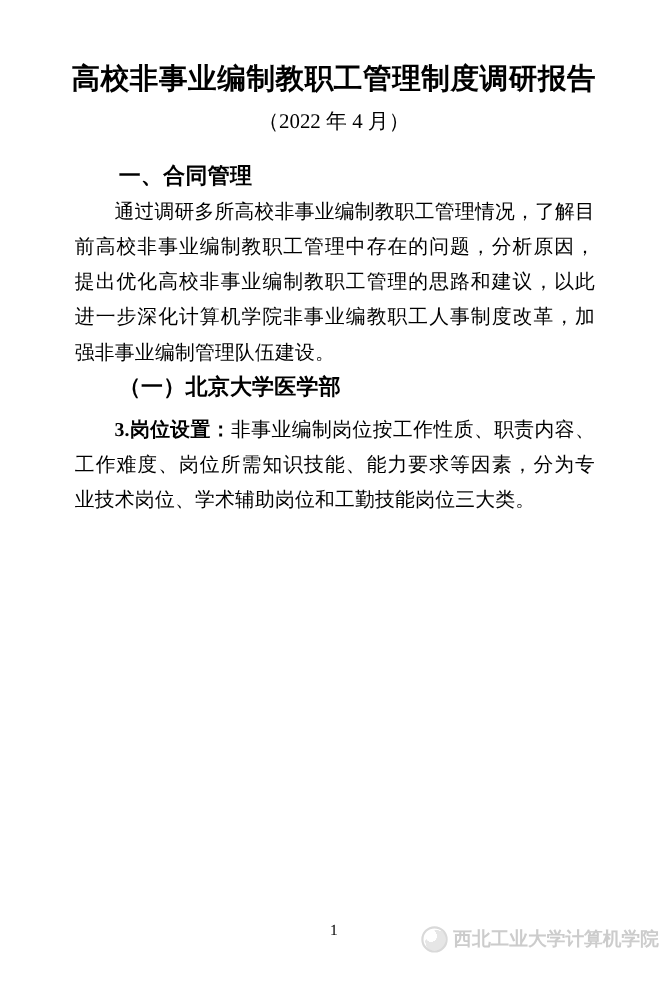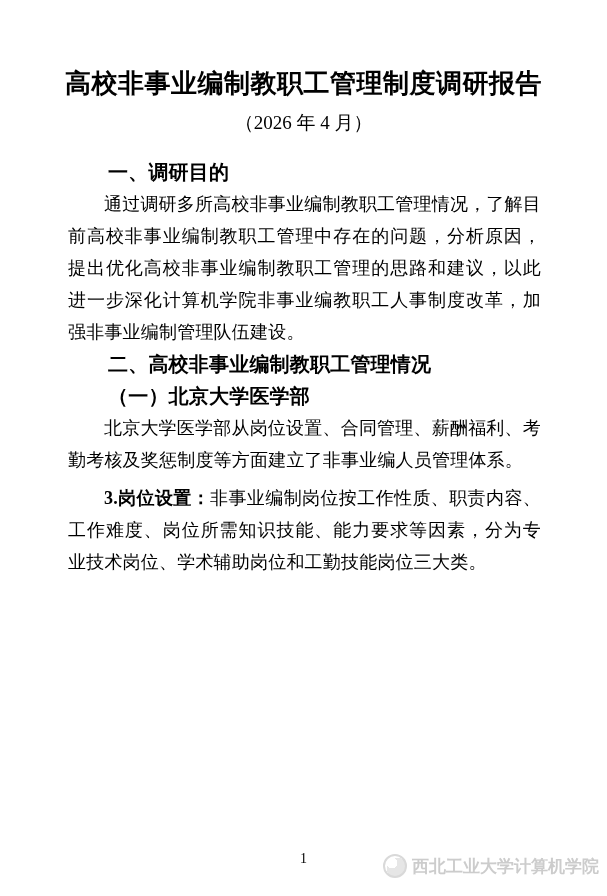--- a/index.html
+++ b/index.html
@@ -4,21 +4,21 @@
 <style>
   html, body {
     margin: 0;
     padding: 0;
     background: #ffffff;
   }
   .page {
     position: relative;
     width: 607px;
     height: 880px;
-    margin: 12px auto;
+    margin: 0 auto;
     background: #ffffff;
     overflow: hidden;
     font-family: "Liberation Serif", serif;
     color: #000000;
   }
   .doc-title {
     margin: 0;
     padding-top: 52px;
     text-align: center;
     font-size: 26px;
@@ -83,21 +83,20 @@
     text-align: center;
     font-size: 14px;
     line-height: 18px;
     color: #000000;
   }
   .watermark {
     position: absolute;
     right: 8px;
     top: 8px;
     display: flex;
-    align-items: center;
     gap: 5px;
     color: #cccccc;
     font-size: 17px;
     font-weight: bold;
     font-family: "Liberation Sans", sans-serif;
     text-shadow: 1px 1px 0 #ffffff;
     user-select: none;
   }
   .watermark-logo {
     width: 24px;
@@ -111,34 +110,32 @@
       radial-gradient(circle at 60% 60%, #e6e6e6 0 60%, transparent 61%);
   }
 </style>
 </head>
 <body>
 
 <div class="page">
 
   <h1 class="doc-title">高校非事业编制教职工管理制度调研报告</h1>
 
-  <p class="doc-subtitle">（2026 年 4 月）</p>
+  <p class="doc-subtitle">（2022 年 4 月）</p>
 
   <div class="body-text">
 
 
-    <h2 class="section-heading">一、调研目的</h2>
+    <h2 class="section-heading">一、合同管理</h2>
 
     <p class="para">通过调研多所高校非事业编制教职工管理情况，了解目前高校非事业编制教职工管理中存在的问题，分析原因，提出优化高校非事业编制教职工管理的思路和建议，以此进一步深化计算机学院非事业编教职工人事制度改革，加强非事业编制管理队伍建设。</p>
 
-    <h2 class="section-heading">二、高校非事业编制教职工管理情况</h2>
 
     <h3 class="subsection-heading">（一）北京大学医学部</h3>
 
-    <p class="para">北京大学医学部从岗位设置、合同管理、薪酬福利、考勤考核及奖惩制度等方面建立了非事业编人员管理体系。</p>
 
     <p class="para item-para-1"><span class="lead-bold">3.岗位设置：</span><span>非事业编制岗位按工作性质、职责内容、工作难度、岗位所需知识技能、能力要求等因素，分为专业技术岗位、学术辅助岗位和工勤技能岗位三大类。</span></p>
 
 
   </div>
 
   <div class="footer">
     <div class="page-number">1</div>
     <div class="watermark">
       <span class="watermark-logo"></span>

